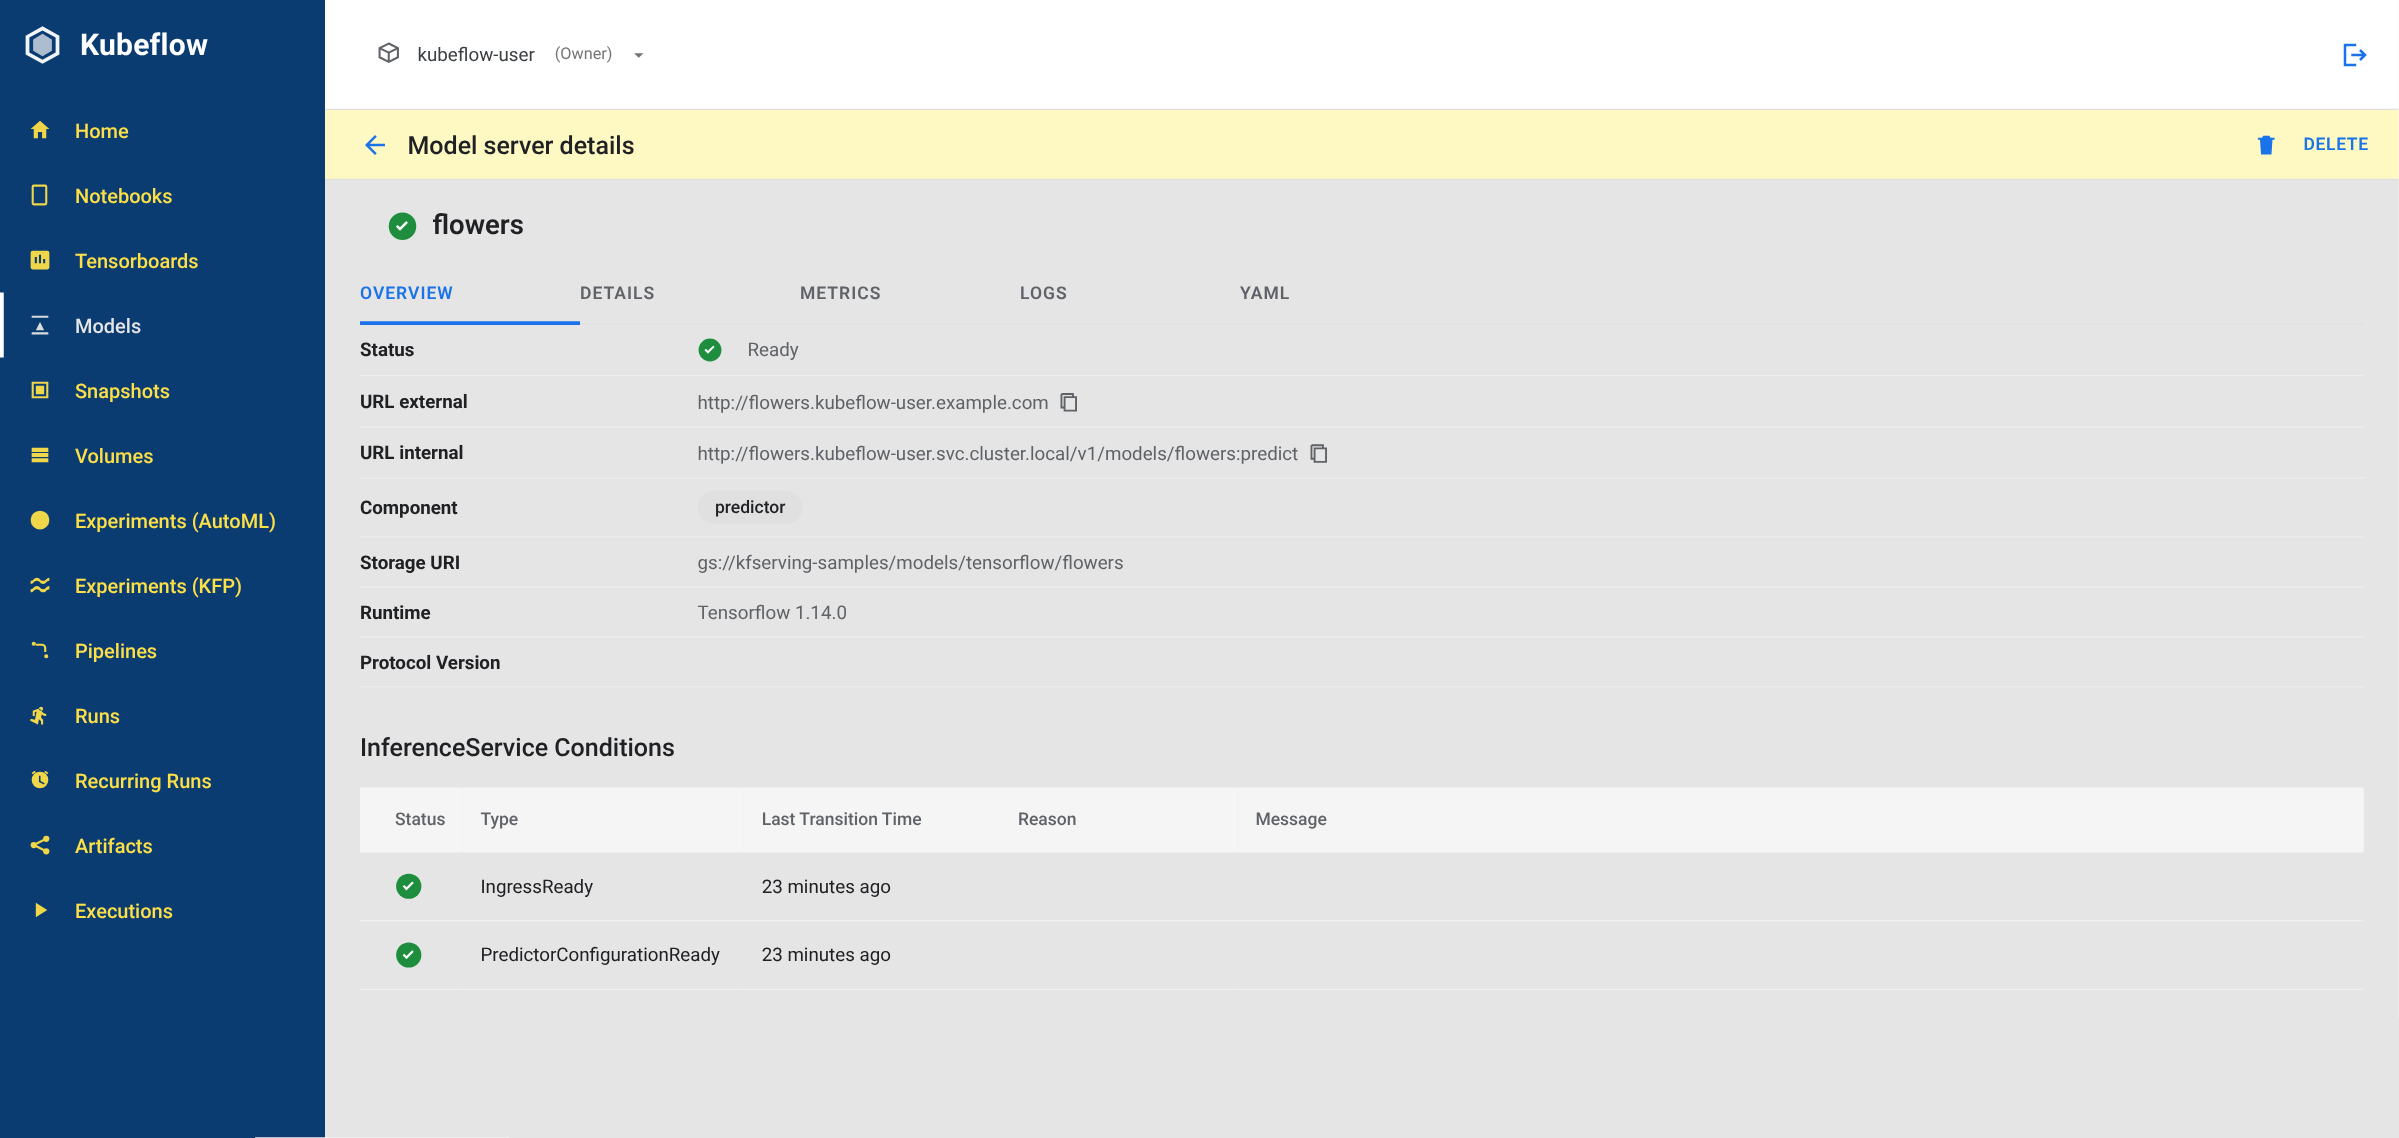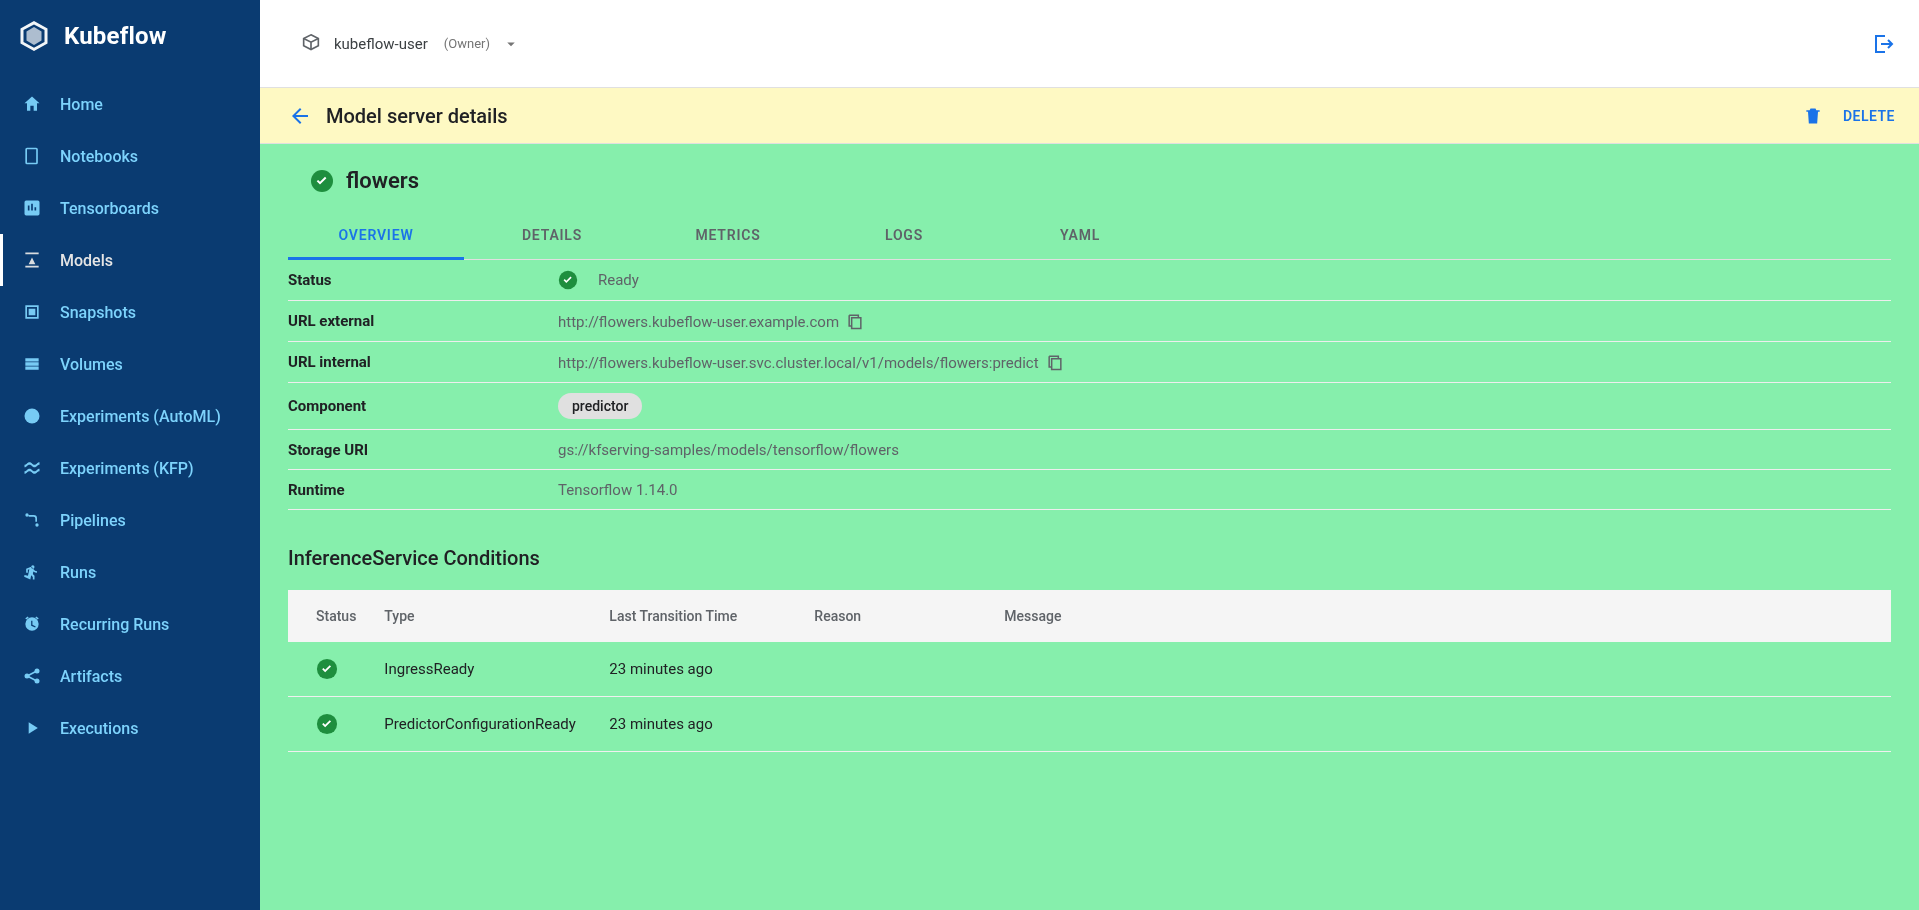--- a/index.html
+++ b/index.html
@@ -4,21 +4,21 @@
 <style>
 * { margin: 0; padding: 0; box-sizing: border-box; }
 body { font-family: Roboto, "Helvetica Neue", Arial, sans-serif; font-size: 14px; color: #202124; overflow: hidden; }
 .app { display: flex; height: 100vh; width: 100vw; }
 
 
 .sidebar { width: 260px; background: #0a3b71; color: #fff; flex-shrink: 0; display: flex; flex-direction: column; }
 .logo-area { display: flex; align-items: center; padding: 18px 16px 24px 16px; gap: 12px; }
 .logo-text { font-size: 24px; font-weight: 700; letter-spacing: 0.2px; }
 .nav { list-style: none; }
-.nav-item { display: flex; align-items: center; gap: 18px; padding: 16px 22px; color: #7dd3fc; font-size: 16px; font-weight: 500; cursor: pointer; position: relative; }
+.nav-item { display: flex; align-items: center; gap: 18px; padding: 16px 22px; color: #fde047; font-size: 16px; font-weight: 500; cursor: pointer; position: relative; }
 .nav-item.active { color: #e5e5e5; }
 .nav-item.active::before { content:""; position:absolute; left:0; top:0; bottom:0; width:3px; background:#fff; }
 .nav-icon { width: 20px; height: 20px; display: inline-flex; align-items: center; justify-content: center; fill: currentColor; opacity: 0.95; }
 
 
 .main { flex: 1; display: flex; flex-direction: column; min-width: 0; }
 
 
 .topbar { height: 88px; background: #fff; display: flex; align-items: center; padding: 0 24px 0 40px; border-bottom: 1px solid #e0e0e0; }
 .ns-left { display: flex; align-items: center; gap: 12px; }
@@ -28,28 +28,28 @@
 .spacer { flex: 1; }
 .logout-btn { color: #1a73e8; cursor: pointer; }
 
 
 .page-header { height: 56px; background: #fef9c3; display: flex; align-items: center; padding: 0 24px 0 28px; border-bottom: 1px solid #e0e0e0; }
 .back-btn { color: #1a73e8; margin-right: 14px; cursor: pointer; display:inline-flex; }
 .page-title { font-size: 20px; font-weight: 500; color: #202124; }
 .delete-btn { display: flex; align-items: center; gap: 20px; color: #1a73e8; font-weight: 600; font-size: 14px; letter-spacing: 0.5px; cursor: pointer; }
 
 
-.content { flex: 1; overflow-y: auto; background: #86efac; padding: 24px 28px 40px 28px; }
+.content { flex: 1; overflow-y: auto; background: #e5e5e5; padding: 24px 28px 40px 28px; }
 .model-heading { display: flex; align-items: center; gap: 12px; margin-bottom: 20px; padding-left: 22px;}
 .model-name { font-size: 22px; font-weight: 600; }
 .check-circle { width: 24px; height: 24px; }
 
 
 .tabs { display: flex; border-bottom: 1px solid #e0e0e0; }
-.tab { padding: 14px 0; width: 176px; text-align: center; font-size: 14px; font-weight: 600; letter-spacing: 0.8px; color: #5f6368; cursor: pointer; }
+.tab { padding: 14px 0; width: 176px; text-align: left; font-size: 14px; font-weight: 600; letter-spacing: 0.8px; color: #5f6368; cursor: pointer; }
 .tab.active { color: #1a73e8; border-bottom: 3px solid #1a73e8; margin-bottom: -1px; }
 
 
 .detail-row { display: flex; align-items: center; padding: 10px 0; border-bottom: 1px solid #eee; min-height: 40px;}
 .detail-label { width: 270px; font-weight: 700; font-size: 15px; color: #202124; flex-shrink:0;}
 .detail-value { color: #5f6368; font-size: 15px; display: flex; align-items: flex-end; }
 .chip { background: #e0e0e0; color: #202124; font-weight: 500; padding: 5px 14px; border-radius: 14px; font-size: 14px;}
 .copy-icon { color: #5f6368; cursor: pointer; display:inline-flex; margin-left: 6px;}
 .status-inline { display: flex; align-items: center; gap: 20px; }
 
@@ -309,20 +309,26 @@
         </div>
       </div>
 
       <div class="detail-row">
         <div class="detail-label">Runtime</div>
         <div class="detail-value">
           <span>Tensorflow 1.14.0</span>
         </div>
       </div>
 
+      <div class="detail-row">
+        <div class="detail-label">Protocol Version</div>
+        <div class="detail-value">
+          <span></span>
+        </div>
+      </div>
 
       <h2 class="section-title">InferenceService Conditions</h2>
 
       <table class="cond-table">
         <thead>
           <tr>
             <th>Status</th>
             <th style="width:225px;">Type</th>
             <th style="width:205px;">Last Transition Time</th>
             <th style="width:190px;">Reason</th>

